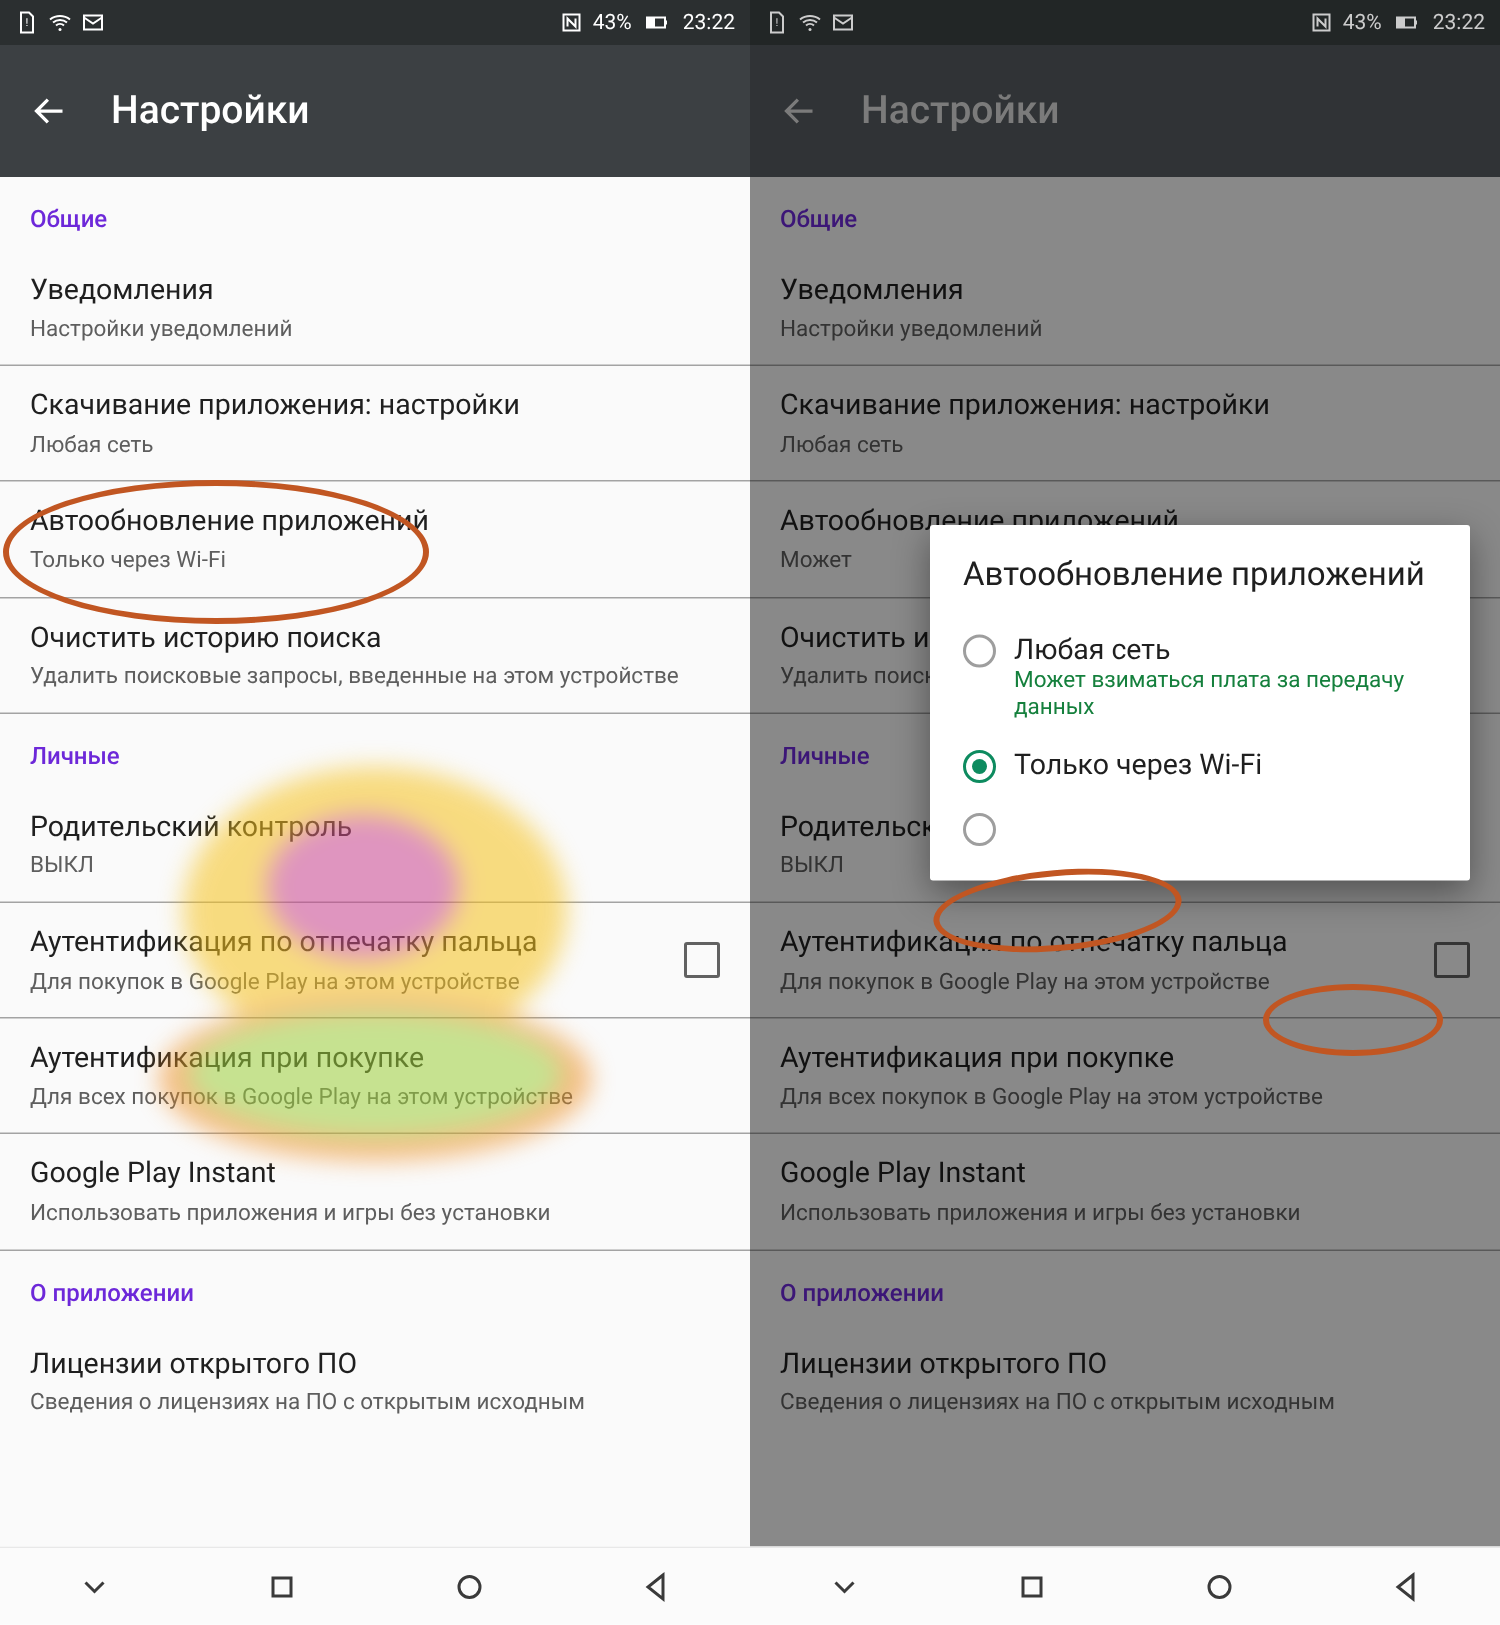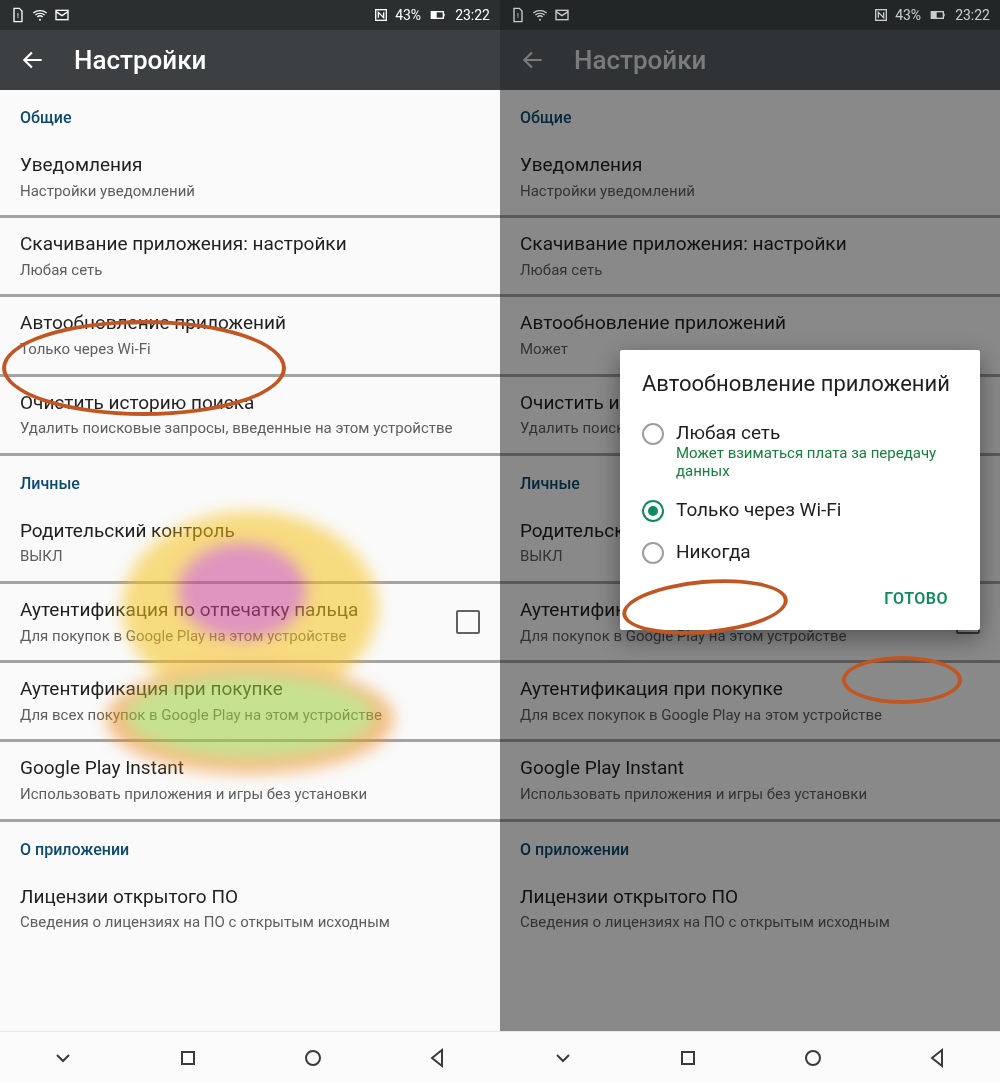--- a/index.html
+++ b/index.html
@@ -26,45 +26,45 @@
     color: #fff;
     display: flex;
     align-items: center;
     justify-content: space-between;
     padding: 0 10px;
     font-size: 14px;
   }
   .status-left, .status-right { display: flex; align-items: center; gap: 6px; }
   .status-bar .ico { width: 16px; height: 16px; fill: #fff; display: block; }
   .header {
-    height: 60px;
+    height: 88px;
     background: #3c4043;
     color: #fff;
     display: flex;
     align-items: center;
     padding: 0 20px;
     gap: 28px;
   }
   .header-title { font-size: 26px; font-weight: 500; }
   .back-arrow { width: 26px; height: 26px; stroke: #fff; stroke-width: 2; fill: none; }
   .content {
     flex: 1;
     overflow: hidden;
     background: #fafafa;
     position: relative;
   }
   .section-header {
-    color: #0c4a6e;
+    color: #6d28d9;
     font-size: 16px;
     font-weight: 500;
     padding: 18px 20px 12px;
   }
   .item {
     padding: 14px 20px 14px;
-    border-bottom: 3px solid #a3a3a3;
+    border-bottom: 1px solid #a3a3a3;
     display: flex;
     align-items: center;
     justify-content: space-between;
     gap: 10px;
   }
   .item-text { flex: 1; min-width: 0; }
   .item-title { font-size: 19px; color: #1f1f1f; line-height: 1.3; }
   .item-sub { font-size: 15px; color: #5e5e5e; line-height: 1.3; margin-top: 4px; }
   .checkbox {
     width: 24px; height: 24px;
@@ -403,25 +403,19 @@
       </div>
     </div>
     <div class="opt">
       <div class="radio selected"></div>
       <div class="opt-text">
         <div class="opt-title">Только через Wi-Fi</div>
       </div>
     </div>
     <div class="opt">
       <div class="radio"></div>
-      <div class="opt-text">
-        <div class="opt-title">Никогда</div>
-      </div>
-    </div>
-    <div class="dialog-actions">
-      <div class="done-btn">ГОТОВО</div>
     </div>
   </div>
 </div>
 
 <div class="annot a1"></div>
 <div class="annot a2"></div>
 <div class="annot a3"></div>
 
 </body></html>

